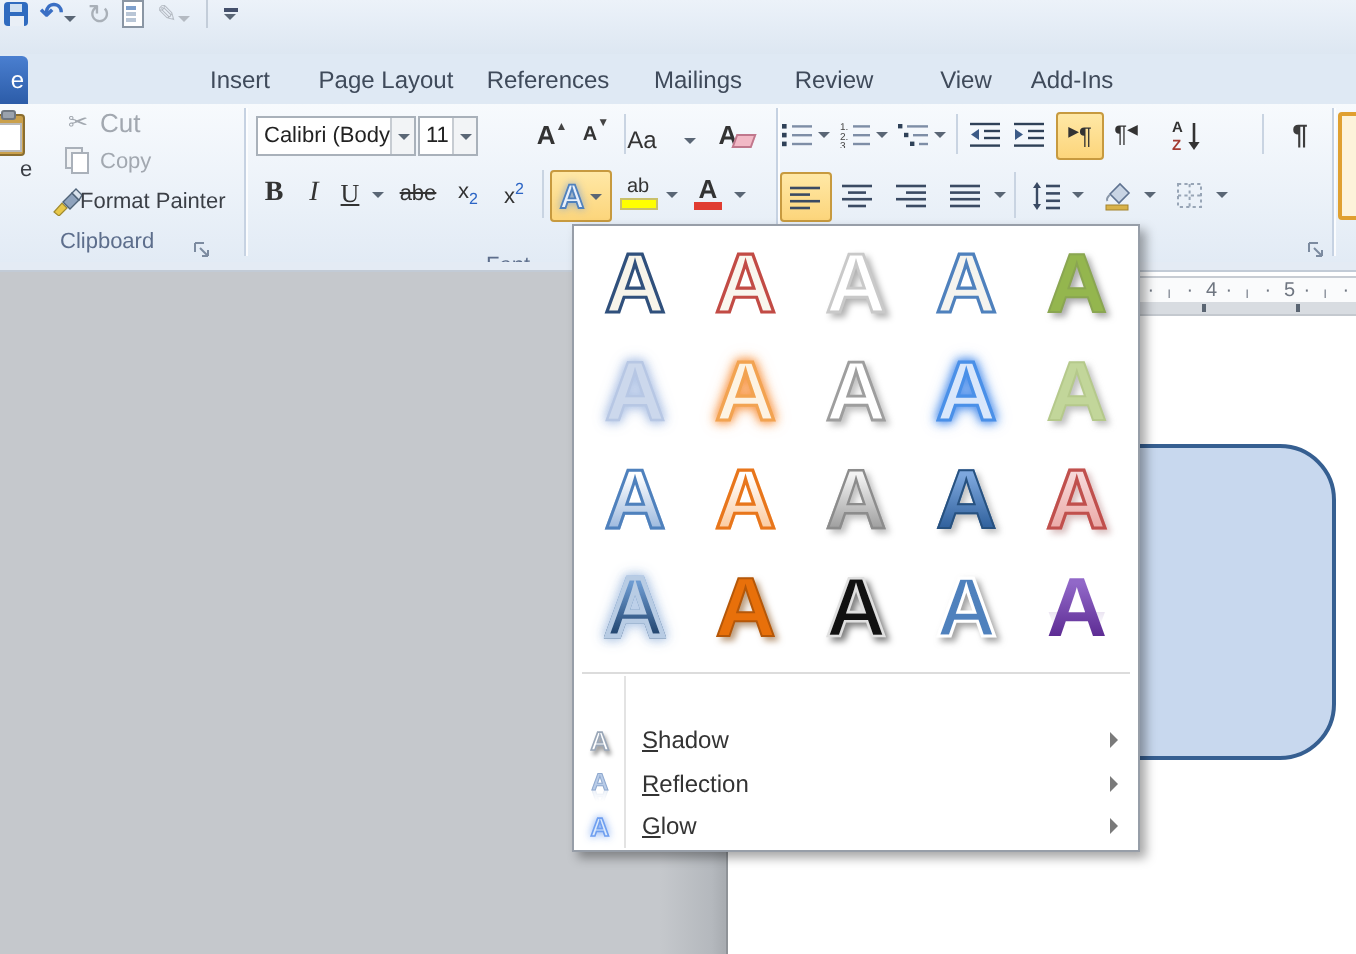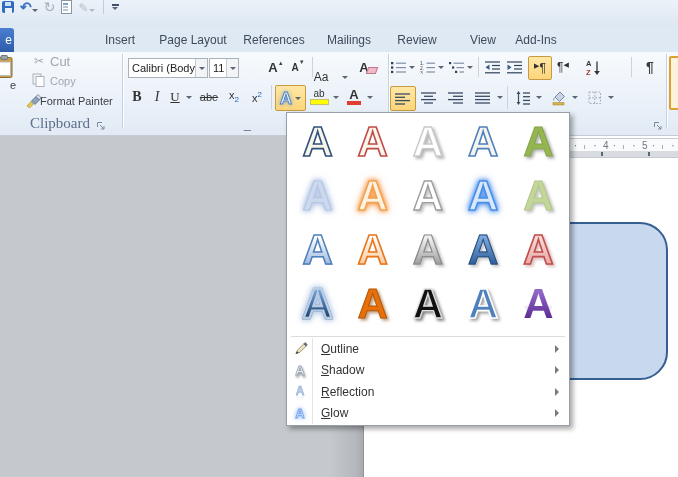--- a/index.html
+++ b/index.html
@@ -28,21 +28,21 @@
   .filetab{position:absolute;left:0;top:1px;width:12px;height:24px;
     background:linear-gradient(#4a7fd0,#2c5ca8);border-radius:0 3px 0 0;color:#fff;
     font-size:12px;display:flex;align-items:center;justify-content:flex-end;padding-right:2px;}
   .tab{position:absolute;top:1px;height:24px;display:flex;align-items:center;justify-content:center;
     font-size:12px;color:#3f4a5a;}
   .tab.active{background:#fdfdfe;border:1px solid #c8d2e0;border-bottom:none;border-radius:2px 2px 0 0;color:#2b2b2b;}
   
   .ribbon{position:absolute;left:0;top:52px;width:678px;height:79px;
     background:linear-gradient(#f7fafd,#ecf2f9 55%,#e2ebf5);border-bottom:1px solid #b9c6d8;}
   .gsep{position:absolute;top:2px;width:1px;height:74px;background:#c6d2e2;box-shadow:1px 0 0 rgba(255,255,255,.8);}
-  .grouplabel{position:absolute;top:63px;font-size:15px;color:#5d6e8c;font-family:Liberation Serif, serif;}
+  .grouplabel{position:absolute;top:63px;font-size:11px;color:#5d6e8c;}
   .launcher{position:absolute;top:65px;width:10px;height:10px;cursor:pointer;}
   .belowstrip{position:absolute;left:0;top:131px;width:678px;height:4px;background:#e4ebf4;border-bottom:1px solid #c2cbd6;}
   .rbtn{position:absolute;display:flex;align-items:center;justify-content:center;cursor:pointer;}
   .pressed{background:linear-gradient(#ffe8a6,#fcd57b);border:1px solid #c79a3f;border-radius:2px;}
   .dis{color:#a2a8b0;}
   .lbl11{font-size:11px;color:#3b3f46;}
   .vsep{position:absolute;width:1px;background:#c9d4e2;}
   .combo{position:absolute;height:18px;background:#fff;border:1px solid #a9b1ba;display:flex;align-items:center;font-size:11px;color:#222;}
   .combo .cv{flex:1;padding-left:3px;white-space:nowrap;overflow:hidden;}
   .combo .ca{width:11px;height:100%;border-left:1px solid #c7ccd2;display:flex;align-items:center;justify-content:center;background:#f2f4f6;}
@@ -191,21 +191,21 @@
     </div>
     <div class="rbtn" style="left:266px;top:5px;width:20px;height:20px;">
       <span class="growA">A</span>
         <span class="ar growA" style="position:static;"><span style="font-size:6px;color:#444;position:relative;top:-7px;">▲</span></span>
     </div>
     <div class="rbtn" style="left:289px;top:5px;width:18px;height:20px;">
       <span class="shrinkA">A</span>
         <span style="font-size:6px;color:#444;position:relative;top:-5px;">▼</span>
     </div>
     <div class="vsep" style="left:312px;top:5px;height:20px;"></div>
-    <div class="rbtn" style="left:317px;top:15px;width:28px;height:20px;gap:12px;">
+    <div class="rbtn" style="left:317px;top:8px;width:28px;height:20px;gap:12px;">
       <span class="caseAa">Aa</span>
         <span class="mini-arrow" style="margin-left:2px;"></span>
     </div>
     <div class="rbtn" style="left:352px;top:5px;width:24px;height:20px;">
       <span class="clearA"><span>A</span><span class="eraser"></span></span>
     </div>
 
     <div class="rbtn" style="left:127px;top:33px;width:20px;height:24px;">
         <span class="serifB">B</span>
       </div>
@@ -532,31 +532,20 @@
         <span class="tile">
           <span class="glyph" style="color: rgb(79, 129, 189); -webkit-text-stroke: 1.6px rgb(255, 255, 255); filter: drop-shadow(rgba(100, 100, 100, 0.6) 2px 2.5px 1.5px);">A</span>
         </span>
         <span class="tile">
           <span class="glyph" style="background-image: linear-gradient(rgb(145, 104, 200) 25%, rgb(92, 42, 146) 80%); background-clip: text; color: transparent; -webkit-box-reflect: below -34px linear-gradient(transparent 62%, rgba(0, 0, 0, 0.3));">A</span>
         </span>
       </div>
     <div class="menusep"></div>
     <div class="mitems">
       <div class="gutterline"></div>
-      <div class="mitem" style="top:0;">
-        <span class="mic">
-          <svg width="15" height="15" viewBox="0 0 16 16">
-            <path d="M3 13.5 L5 9.5 L11.5 3 L14 5.5 L7.5 12 Z" fill="#e9e2c4" stroke="#8a7d4a" stroke-width="0.8"></path>
-            <path d="M11.5 3 L13 1.5 L15.2 3.7 L14 5.5 Z" fill="#6b7683" stroke="#4a525c" stroke-width="0.6"></path>
-            <path d="M3 13.5 L6 12.8 L4.2 11 Z" fill="#333"></path>
-          </svg>
-        </span>
-        <span class="mlabel"><u>O</u>utline</span>
-        <span class="marrow"></span>
-      </div>
       <div class="mitem" style="top:21.5px;">
         <span class="mic">
             <span class="sh-a">A</span>
           </span>
         <span class="mlabel"><u>S</u>hadow</span>
         <span class="marrow"></span>
       </div>
       <div class="mitem" style="top:43px;">
         <span class="mic">
             <span class="rf-a">A</span>

